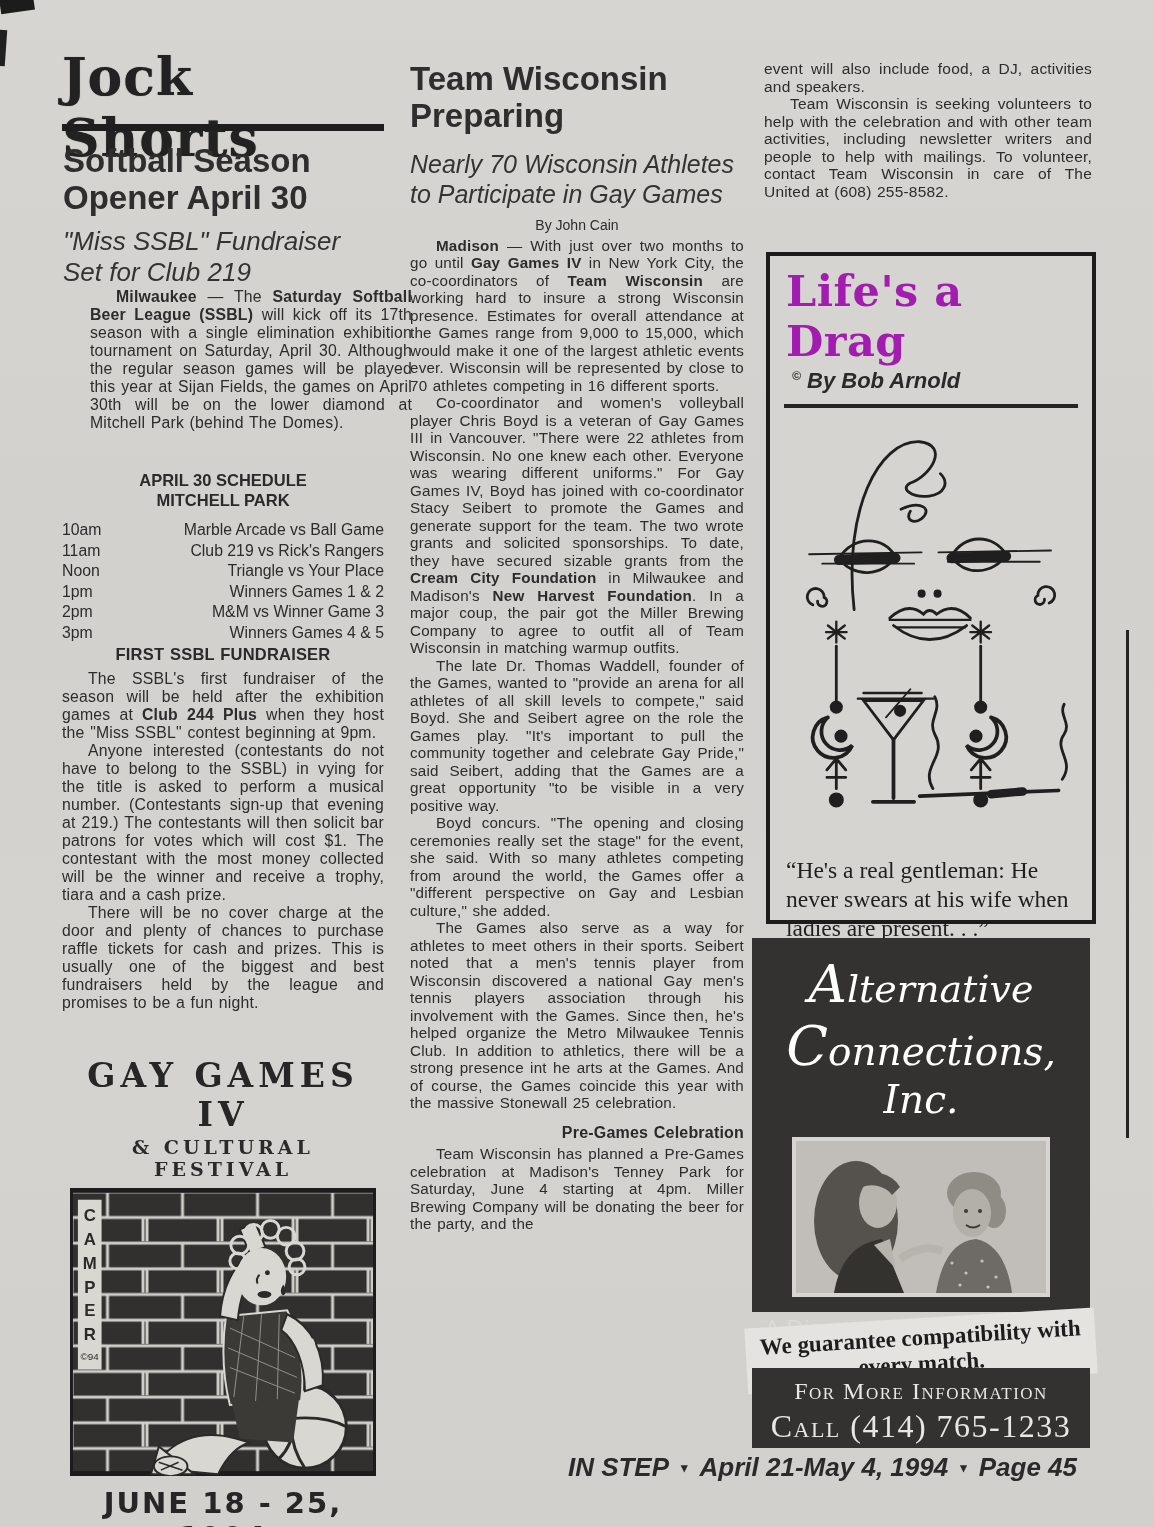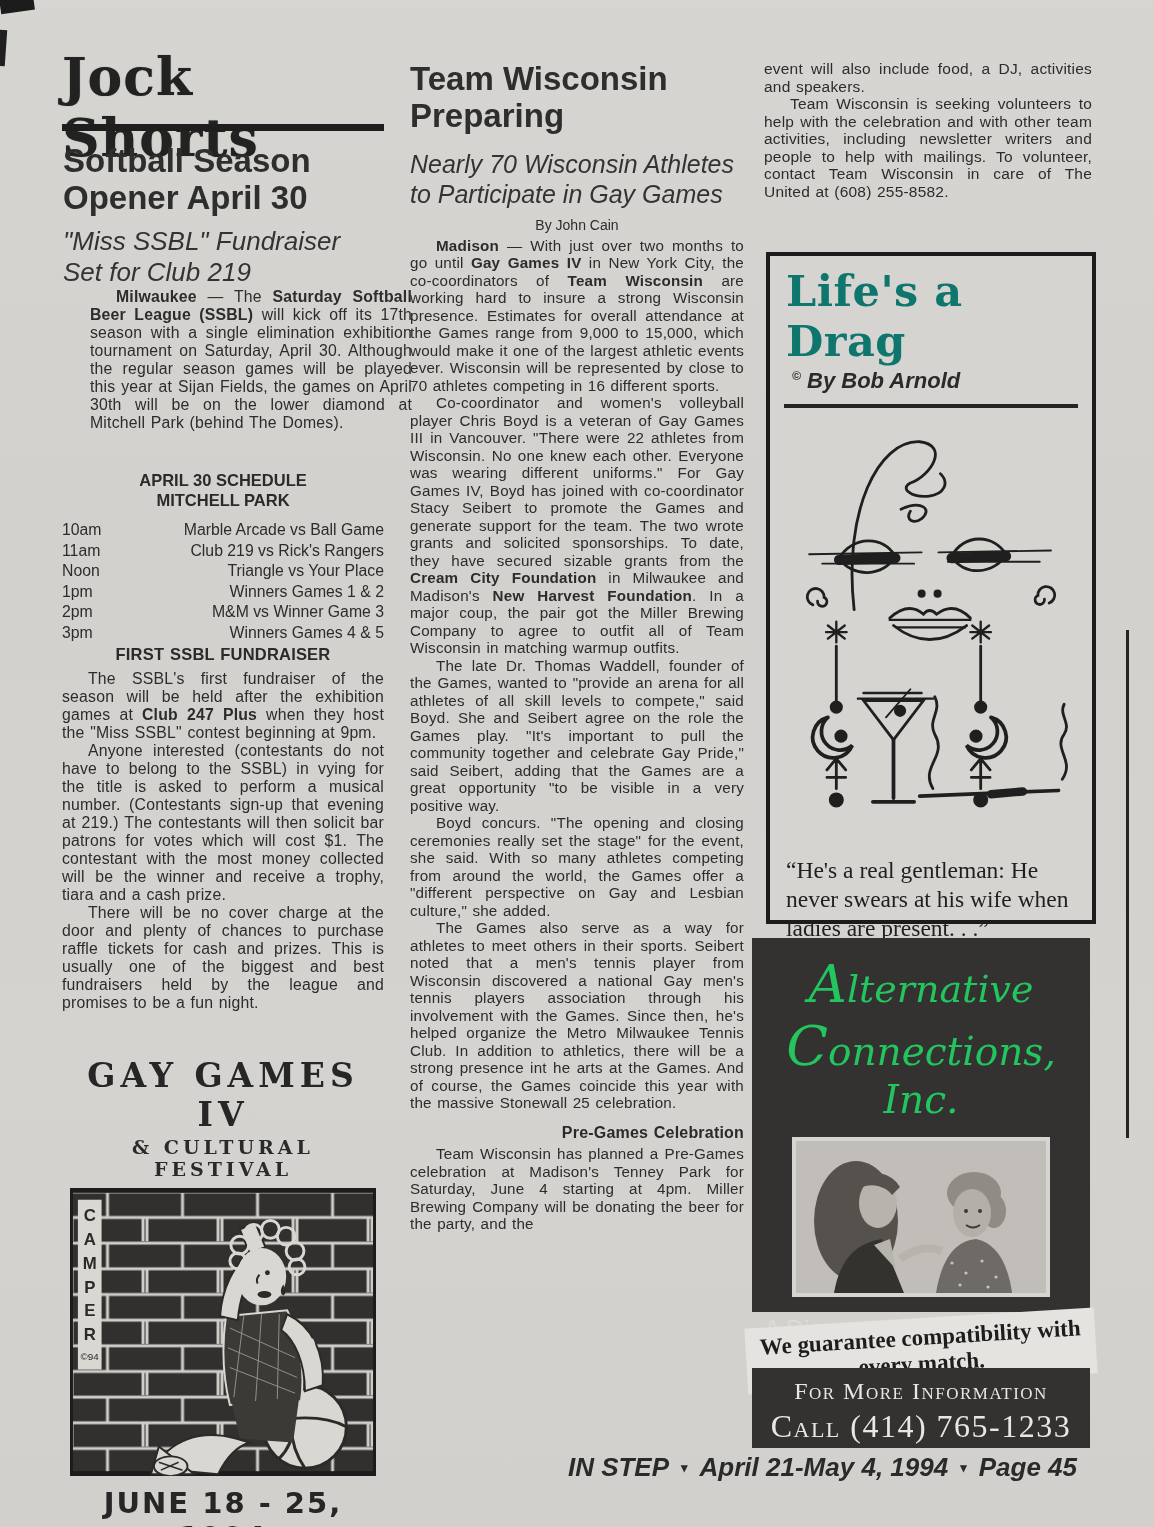--- a/index.html
+++ b/index.html
@@ -45,31 +45,31 @@
   .pre-title{font-size:16px;font-weight:bold;text-align:right;margin:12px 0 4px 0;color:#2a2a2a;}
 
   
   .col3{left:764px;top:60px;width:328px;}
   .np3{font-size:15.5px;line-height:17.5px;text-align:justify;letter-spacing:.2px;word-spacing:1px;color:#2c2c2c;}
   .np3 p{margin:0;}
   .np3 p.ind{text-indent:26px;}
 
   .drag-box{left:766px;top:252px;width:330px;height:672px;border:4px solid #1c1c1c;
             box-sizing:border-box;background:#d5d4d0;}
-  .drag-title{font-family:"DejaVu Serif",serif;font-weight:700;font-size:43px;color:#0f766e;
+  .drag-title{font-family:"DejaVu Serif",serif;font-weight:700;font-size:43px;color:#a21caf;
               margin:10px 0 0 16px;letter-spacing:.5px;}
   .drag-byline{font-size:22px;font-weight:bold;font-style:italic;color:#2a2a2a;margin:2px 0 0 22px;}
   .drag-byline sup{font-size:.55em;vertical-align:super;}
   .drag-rule{height:4px;background:#242424;margin:10px 14px 0 14px;}
   .drag-art{display:block;margin:6px auto 0 auto;width:300px;height:438px;}
   .drag-caption{font-family:"Liberation Serif",serif;font-size:23.5px;line-height:29px;color:#1f1f1f;
                 margin:4px 16px 0 16px;}
 
   .ac-top{left:752px;top:938px;width:338px;height:374px;background:#343230;text-align:center;box-sizing:border-box;}
-  .ac-brand{font-family:"DejaVu Serif",serif;font-style:italic;color:#22c55e;line-height:1.15;}
+  .ac-brand{font-family:"DejaVu Serif",serif;font-style:italic;color:#ffffff;line-height:1.15;}
   .ac-brand .l1{font-size:38px;margin-top:16px;}
   .ac-brand .l2{font-size:39px;}
   .ac-brand div::first-letter{font-size:1.4em;}
   .ac-photo{display:inline-block;width:250px;height:152px;border:4px solid #d6d5d1;margin-top:14px;}
   .ac-lines{margin-top:14px;font-size:24px;line-height:28px;letter-spacing:.5px;color:#dcdbd6;}
   .ac-banner{left:746px;top:1318px;width:350px;background:#e4e3df;color:#1d1d1d;text-align:center;
              font-family:"Liberation Serif",serif;font-weight:bold;font-size:23px;padding:7px 0;
              transform:rotate(-3.5deg);}
   .ac-bottom{left:752px;top:1368px;width:338px;height:80px;background:#343230;text-align:center;
              color:#e8e7e3;font-family:"Liberation Serif",serif;font-variant:small-caps;
@@ -125,21 +125,21 @@
         </div>
         <div class="sched-row">
           <span>3pm</span>
           <span>Winners Games 4 &amp; 5</span>
         </div>
       </div>
   </div>
 
   <div class="abs fundraiser np">
     <div class="fund-title">FIRST SSBL FUNDRAISER</div>
-    <p><span>The SSBL's first fundraiser of the season will be held after the exhibition games at </span><b>Club 247 Plus</b><span> when they host the "Miss SSBL" contest beginning at 9pm.</span></p>
+    <p><span>The SSBL's first fundraiser of the season will be held after the exhibition games at </span><b>Club 244 Plus</b><span> when they host the "Miss SSBL" contest beginning at 9pm.</span></p>
     <p>Anyone interested (contestants do not have to belong to the SSBL) in vying for the title is asked to perform a musical number. (Contestants sign-up that evening at 219.) The contestants will then solicit bar patrons for votes which will cost $1. The contestant with the most money collected will be the winner and receive a trophy, tiara and a cash prize.</p>
     <p>There will be no cover charge at the door and plenty of chances to purchase raffle tickets for cash and prizes. This is usually one of the biggest and best fundraisers held by the league and promises to be a fun night.</p>
   </div>
 
   <div class="abs gg-ad">
     <div class="gg-title">GAY GAMES IV</div>
     <div class="gg-subtitle">&amp; CULTURAL FESTIVAL</div>
     <svg class="gg-art" viewBox="0 0 310 288">
       <defs>
         <pattern id="brick" width="76" height="52" patternUnits="userSpaceOnUse">

